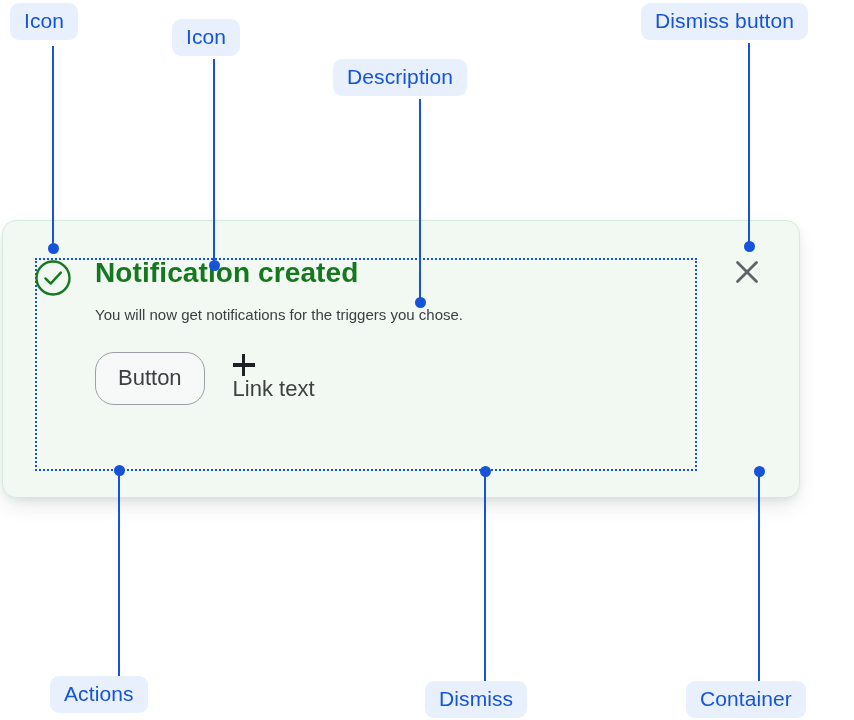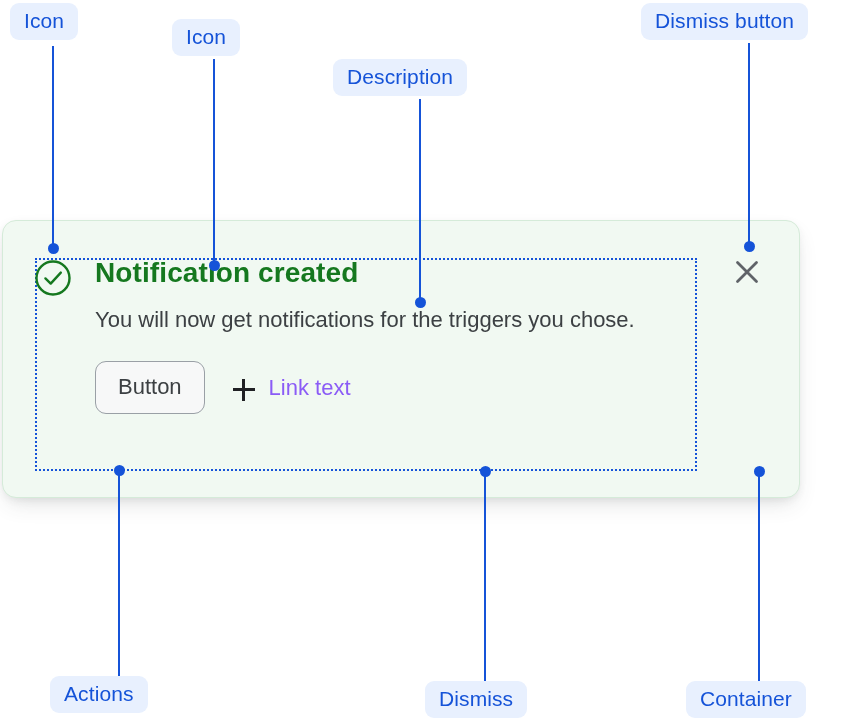--- a/index.html
+++ b/index.html
@@ -89,53 +89,54 @@
     color: #15781f;
     font-size: 28px;
     font-weight: 700;
     letter-spacing: .1px;
     line-height: 1.18;
     margin: 0;
   }
 
   .notif-desc {
     color: #3c4043;
-    font-size: 22px;
+    font-size: 15px;
     font-weight: 400;
     line-height: 1.38;
     margin: 16px 0 0 0;
     width: 592px;
   }
 
   .notif-actions {
     display: flex;
     align-items: center;
     margin-top: 26px;
   }
 
   .action-button {
     background: #f7f8f8;
     border: 1.5px solid #9aa0a6;
-    border-radius: 11px;
+    border-radius: 19px;
     color: #3c4043;
     font-family: inherit;
     font-size: 22px;
     line-height: 1;
     padding: 14px 22px 15px 22px;
     cursor: pointer;
   }
 
   .action-link {
     display: flex;
-    align-items: flex-end;
+    align-items: flex-start;
     margin-left: 28px;
-    color: #8b5cf6;
+    color: #404040;
     font-size: 22px;
     cursor: pointer;
     text-decoration: none;
+    flex-direction: column;
   }
   .plus-icon {
     display: inline-block;
     width: 22px;
     height: 22px;
     position: relative;
     margin-right: 14px;
   }
   .plus-icon::before,
   .plus-icon::after {

